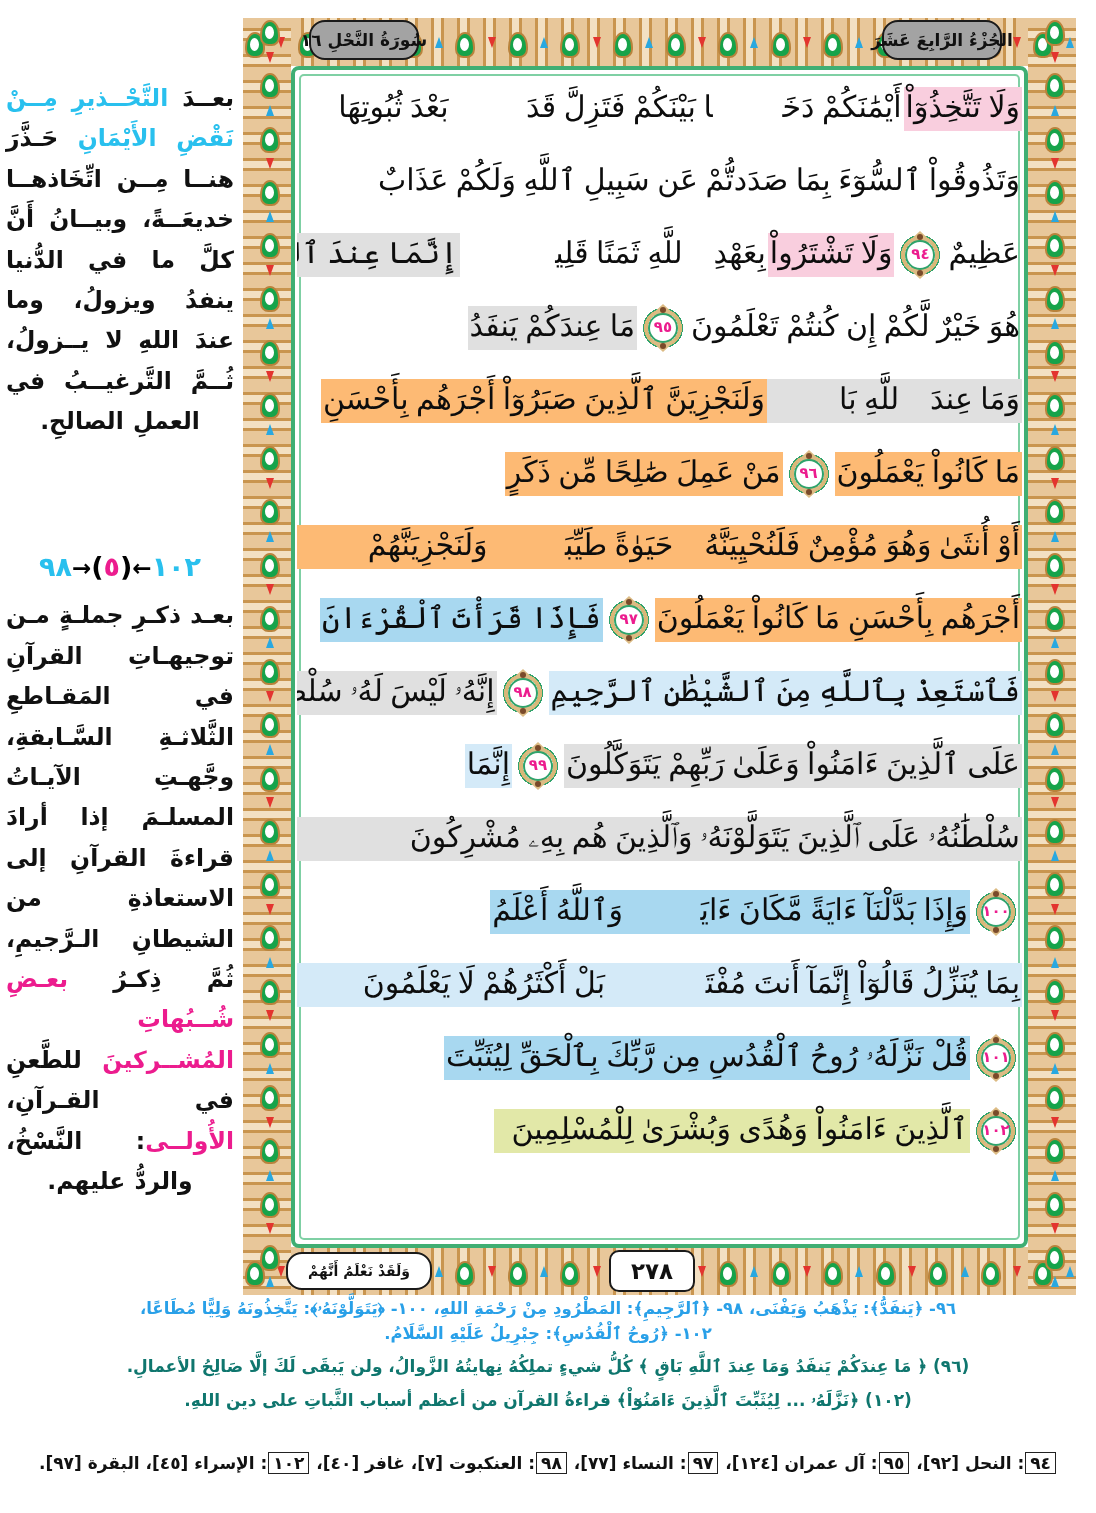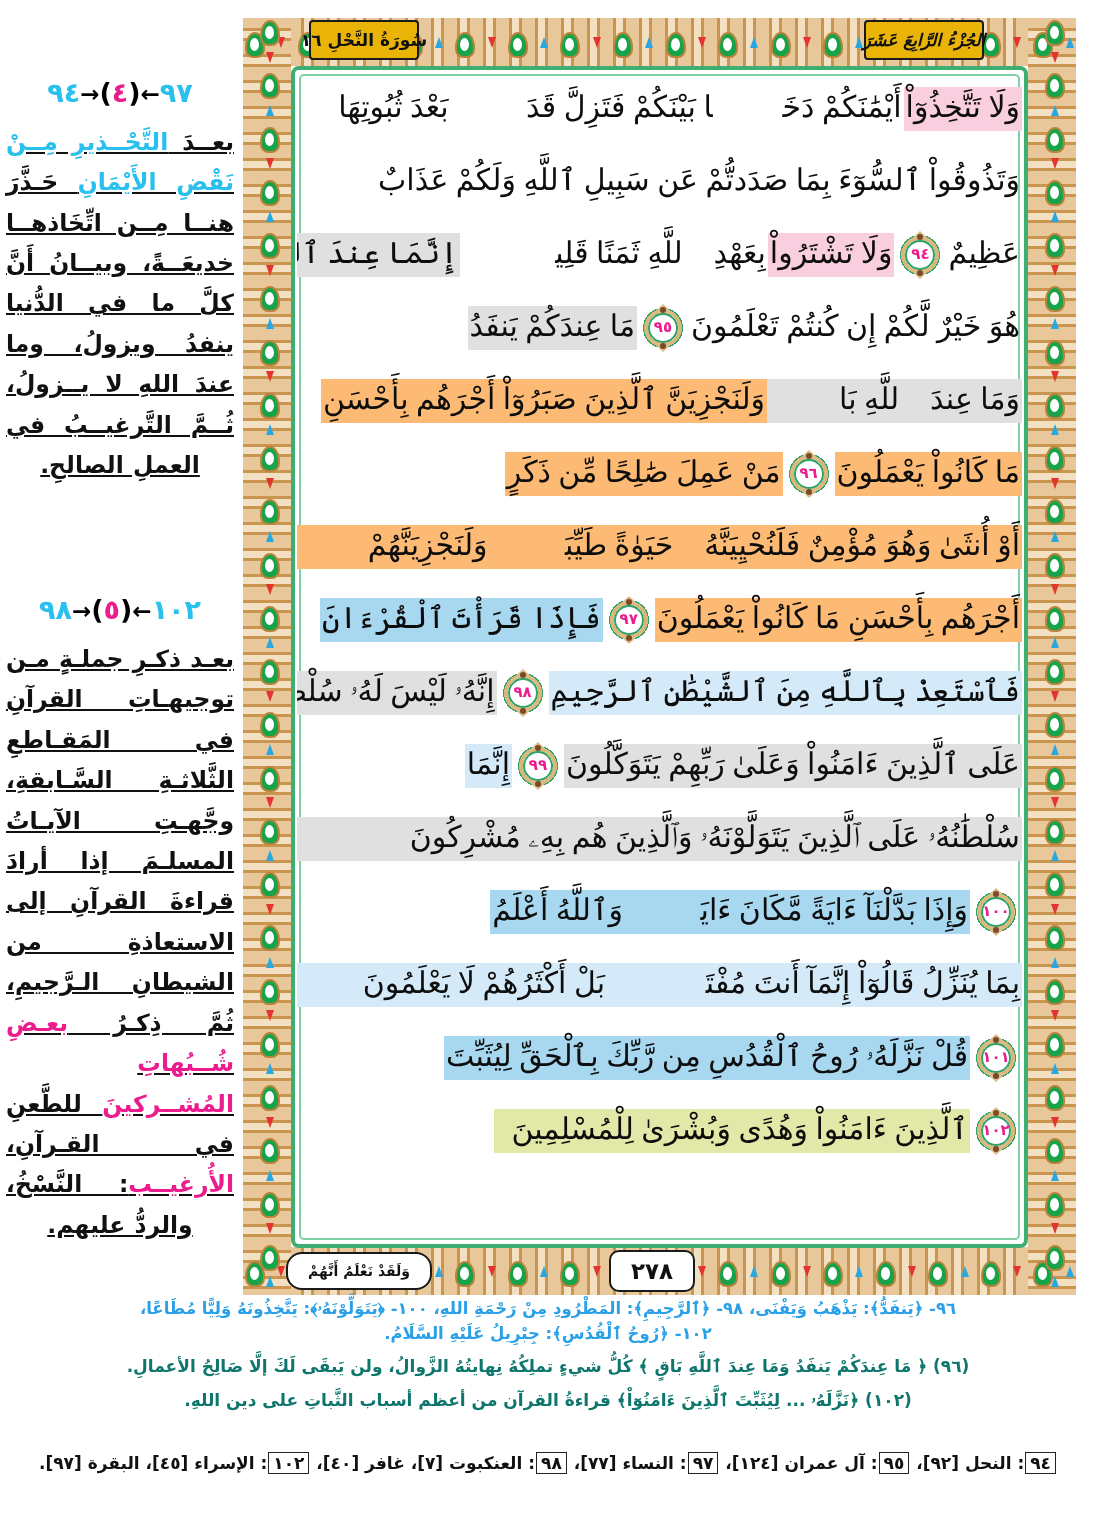--- a/index.html
+++ b/index.html
@@ -26,21 +26,21 @@
     font-size:27px; font-weight:bold; color:#29c0ee;
     letter-spacing:0px; line-height:1.1; margin-bottom:14px;
     direction:ltr; white-space:nowrap;
   }
   .side-range .arrow { color:#000; font-weight:bold; font-size:23px; }
   .side-range .grp { color:#000; font-weight:bold; }
   .side-range .grpnum { color:#ec1c8e; font-weight:bold; }
   .side-body {
     font-size:23.5px; font-weight:bold; color:#111;
     line-height:1.72; text-align:justify; text-align-last:center;
-    direction:rtl; padding:0 6px; word-spacing:1px;text-decoration:underline;
+    direction:rtl; padding:0 6px; word-spacing:1px;
   }
   .hl-cyan { color:#29c0ee; }
   .hl-pink { color:#ec1c8e; }
   .spacer-gap { height:104px; }
 
   
   #frame {
     position:absolute; left:243px; top:18px;
     width:833px; height:1277px;
   }
@@ -112,31 +112,31 @@
     border-radius:8px;
     background:#ffffff;
   }
   #inner-rule::before{
     content:""; position:absolute; left:4px; top:4px; right:4px; bottom:4px;
     border:2px solid #7fd0a4; border-radius:5px;
   }
 
   
   .cartouche {
-    position:absolute; background:#eab308;
-    border:2px solid #1a1a1a; border-radius:4px;
+    position:absolute; background:#a3a3a3;
+    border:2px solid #1a1a1a; border-radius:16px;
     height:40px; display:flex; align-items:center; justify-content:center;
     z-index:6; padding:8px 10px;
   }
   .cartouche span {
     font-size:17px; font-weight:bold; color:#111;
     direction:rtl; white-space:nowrap; line-height:1;
   }
   #cart-surah { left:309px; top:20px; width:110px; }
-  #cart-juz   { left:864px; top:20px; width:120px;font-style:italic; }
+  #cart-juz   { left:882px; top:20px; width:120px; }
 
   
   #pagenum {
     position:absolute; left:609px; top:1250px;
     width:86px; height:42px; background:#fff;
     border:2px solid #1a1a1a; border-radius:10px;
     display:flex; align-items:center; justify-content:center;
     z-index:6;
   }
   #pagenum span { font-size:23px; font-weight:bold; color:#111; }
@@ -235,36 +235,33 @@
     padding:0px 4px; margin:0 1px; background:#fff;
   }
 </style>
 </head>
 <body>
 
 <div id="page">
 
   <div id="sidebar">
     <div class="side-block">
-      <div class="side-range">
-        <span>٩٧</span><span class="arrow">←</span><span class="grp">(</span><span class="grpnum">٤</span><span class="grp">)</span><span class="arrow">→</span><span>٩٤</span>
-      </div>
       <div class="side-body">
         <span>بعــدَ </span><span class="hl-cyan">التَّحْــذيرِ مِــنْ نَقْضِ الأَيْمَانِ</span><span> حَـذَّرَ هنــا مِــن اتِّخَاذهــا خديعَــةً، وبيــانُ أَنَّ كلَّ ما في الدُّنيا ينفدُ ويزولُ، وما عندَ اللهِ لا يــزولُ، ثُــمَّ التَّرغيــبُ في العملِ الصالحِ.</span>
       </div>
     </div>
 
     <div class="spacer-gap"></div>
 
     <div class="side-block">
       <div class="side-range">
         <span>١٠٢</span><span class="arrow">←</span><span class="grp">(</span><span class="grpnum">٥</span><span class="grp">)</span><span class="arrow">→</span><span>٩٨</span>
       </div>
       <div class="side-body">
-        <span>بعـد ذكـرِ جملـةٍ مـن توجيهـاتِ القرآنِ في المَقـاطعِ الثَّلاثـةِ السَّـابقةِ، وجَّهـتِ الآيـاتُ المسلـمَ إذا أرادَ قراءةَ القرآنِ إلى الاستعاذةِ من الشيطانِ الـرَّجيمِ، ثُمَّ ذِكـرُ </span><span class="hl-pink">بعـضِ شُــبُهاتِ المُشــركينَ</span><span> للطَّعنِ في القـرآنِ، </span><span class="hl-pink">الأُرغيــب</span><span>: النَّسْخُ، والردُّ عليهم.</span>
+        <span>بعـد ذكـرِ جملـةٍ مـن توجيهـاتِ القرآنِ في المَقـاطعِ الثَّلاثـةِ السَّـابقةِ، وجَّهـتِ الآيـاتُ المسلـمَ إذا أرادَ قراءةَ القرآنِ إلى الاستعاذةِ من الشيطانِ الـرَّجيمِ، ثُمَّ ذِكـرُ </span><span class="hl-pink">بعـضِ شُــبُهاتِ المُشــركينَ</span><span> للطَّعنِ في القـرآنِ، </span><span class="hl-pink">الأُولــى</span><span>: النَّسْخُ، والردُّ عليهم.</span>
       </div>
     </div>
   </div>
 
   <div id="frame">
     <div class="band band-h top"></div>
     <div class="band band-h bottom"></div>
     <div class="band band-v left"></div>
     <div class="band band-v right"></div>
 

